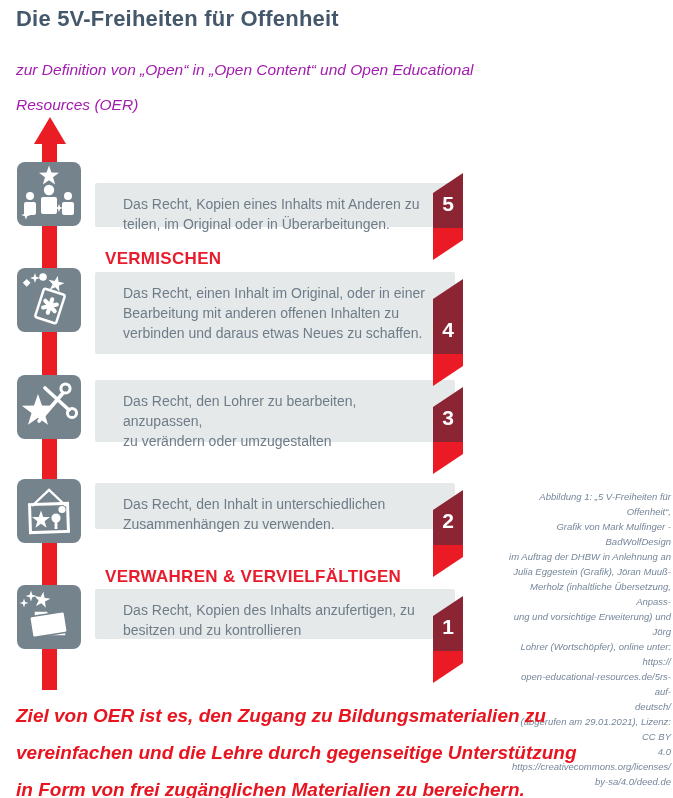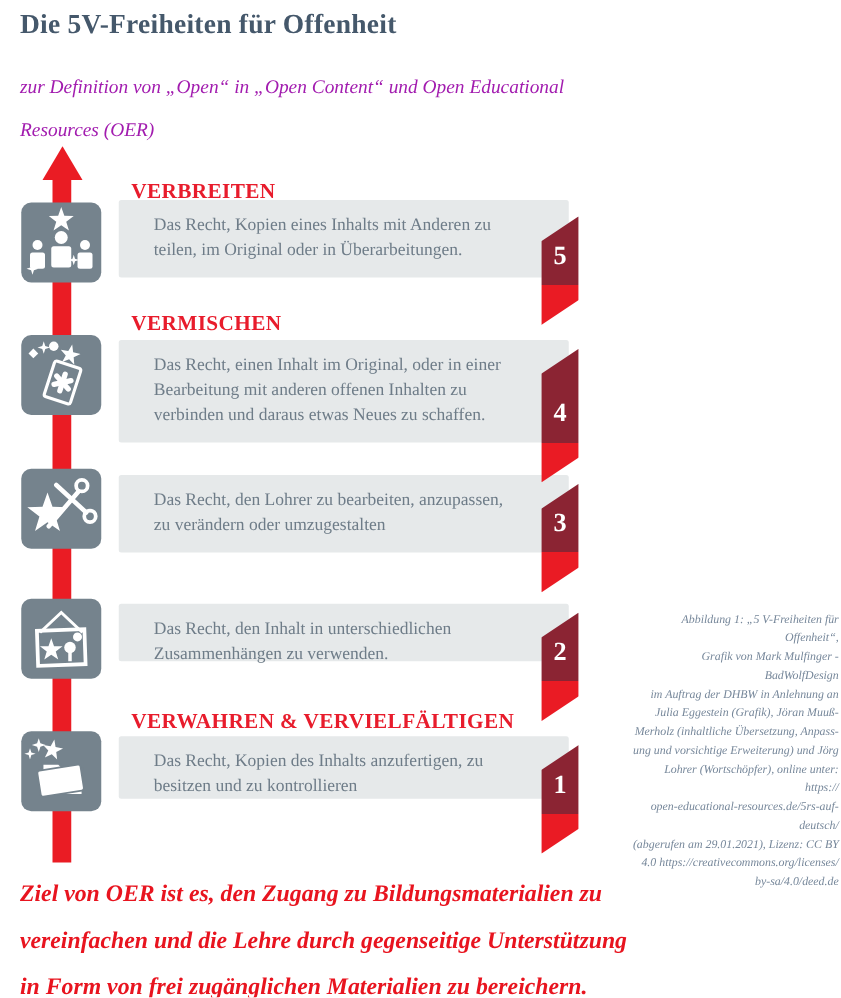--- a/index.html
+++ b/index.html
@@ -1,18 +1,18 @@
 <!DOCTYPE html>
 <html><head>
 <meta charset="utf-8">
 <style>
   html,body{margin:0;padding:0;background:#fff;}
   .canvas{
     position:relative;width:673px;height:798px;background:#ffffff;overflow:hidden;
-    font-family:Liberation Serif, serif;
+    font-family:Liberation Sans, sans-serif;
   }
   .title{
     position:absolute;left:16px;top:6px;width:620px;
     font-size:22px;font-weight:bold;color:#45586b;letter-spacing:.2px;
   }
   .subtitle{
     position:absolute;left:16px;top:52px;width:560px;
     font-size:15.5px;font-style:italic;color:#a21caf;line-height:35px;white-space:pre-line;
   }
   .arrow-bar{position:absolute;left:42px;top:142px;width:15px;height:548px;background:#ea1c24;}
@@ -38,21 +38,21 @@
   .ribbon{
     position:absolute;left:433px;width:30px;z-index:3;
     clip-path:polygon(0 20px,100% 0,100% calc(100% - 20px),0 100%);
     background:linear-gradient(to bottom,#8b2433 var(--split),#ea1b24 var(--split));
   }
   .ribbon .num{
     position:absolute;left:0;right:0;top:calc(var(--split) - 36px);
     text-align:center;color:#ffffff;font-size:21px;font-weight:bold;
   }
   
-  .h1{top:143px}.b1{top:160px;height:62px}.i1{top:162px}.r1{top:173px;height:87px;--split:55px}
+  .h1{top:143px}.b1{top:183px;height:44px}.i1{top:162px}.r1{top:173px;height:87px;--split:55px}
   .h2{top:249px}.b2{top:272px;height:82px}.i2{top:268px}.r2{top:279px;height:107px;--split:75px}
   .h3{top:358px}.b3{top:380px;height:62px}.i3{top:375px}.r3{top:387px;height:87px;--split:55px}
   .h4{top:461px}.b4{top:483px;height:46px}.i4{top:479px}.r4{top:490px;height:87px;--split:55px}
   .h5{top:567px}.b5{top:589px;height:50px}.i5{top:585px}.r5{top:596px;height:87px;--split:55px}
   .caption{
     position:absolute;left:505px;top:489px;width:166px;
     font-size:9.5px;font-style:italic;color:#76879a;line-height:15px;white-space:pre-line;text-align:right;
   }
   .footer-note{
     position:absolute;left:16px;top:697px;width:600px;
@@ -129,21 +129,20 @@
   <div class="icon-tile i5">
     <svg width="64" height="64" viewBox="0 0 64 64" fill="#ffffff">
       <polygon points="0,-5 1.2,-1.2 5,0 1.2,1.2 0,5 -1.2,1.2 -5,0 -1.2,-1.2" transform="translate(7,18) scale(0.9)"></polygon>
       <polygon points="0,-5 1.2,-1.2 5,0 1.2,1.2 0,5 -1.2,1.2 -5,0 -1.2,-1.2" transform="translate(14,11) scale(1.1)"></polygon>
       <polygon points="0,-10 2.35,-3.24 9.51,-3.09 3.8,1.24 5.88,8.09 0,4 -5.88,8.09 -3.8,1.24 -9.51,-3.09 -2.35,-3.24" transform="translate(25,15) scale(0.85) rotate(10)"></polygon>
       <path d="M17 26 h13 l4 4 h15 v21 h-32 z" stroke="#75838d" stroke-width="1.5"></path>
       <rect x="14" y="29" width="35" height="21" rx="2" transform="rotate(-9 31.5 39.5)" stroke="#75838d" stroke-width="1.5"></rect>
     </svg>
   </div>
 
-  <div class="sec-heading h1">VERBREITEN</div>
   <div class="sec-box b1">Das Recht, Kopien eines Inhalts mit Anderen zu
 teilen, im Original oder in Überarbeitungen.</div>
   <div class="ribbon r1">
     <span class="num">5</span>
   </div>
 
   <div class="sec-heading h2">VERMISCHEN</div>
   <div class="sec-box b2">Das Recht, einen Inhalt im Original, oder in einer
 Bearbeitung mit anderen offenen Inhalten zu
 verbinden und daraus etwas Neues zu schaffen.</div>

